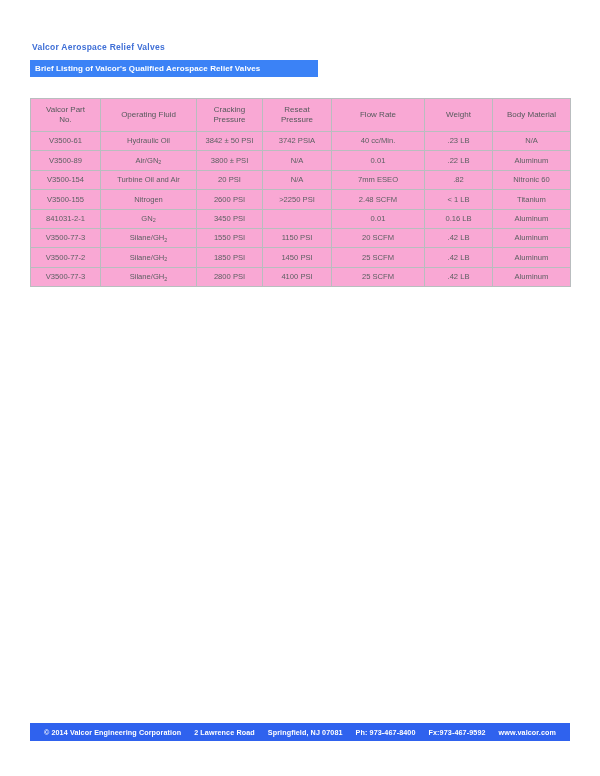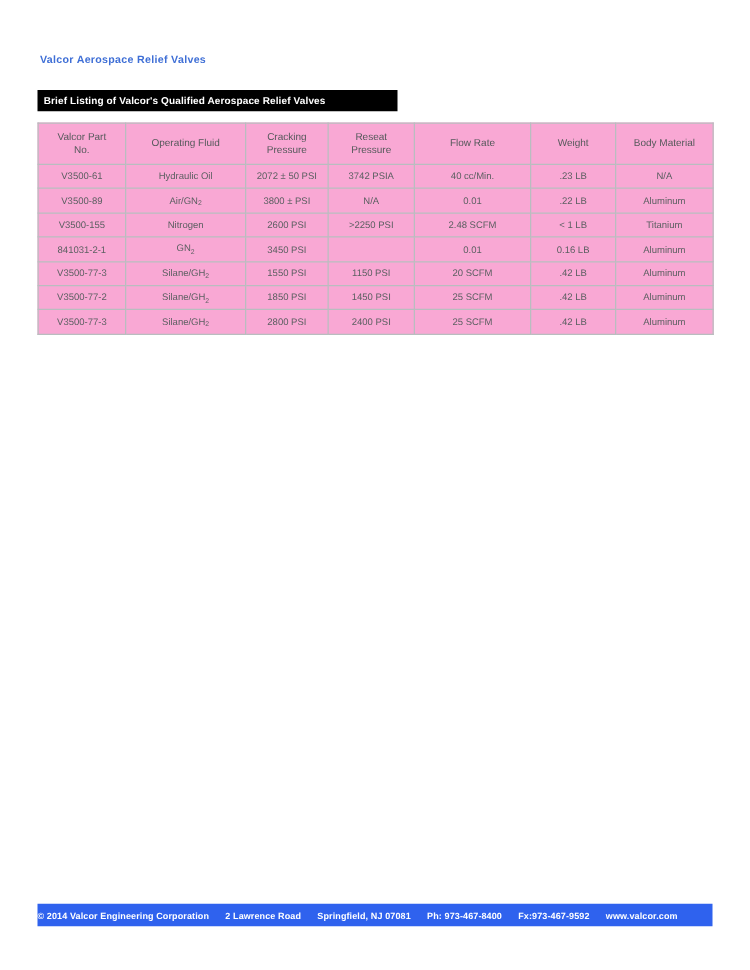--- a/index.html
+++ b/index.html
@@ -24,24 +24,24 @@
     left: 32px;
     top: 42px;
     font-size: 8.5px;
     font-weight: bold;
     color: #3f6fd6;
     letter-spacing: 0.25px;
   }
   .banner {
     position: absolute;
     left: 30px;
-    top: 72px;
+    top: 60px;
     width: 288px;
     height: 17px;
-    background: #000000;
+    background: #3b82f6;
     display: flex;
     align-items: center;
   }
   .banner-text {
     color: #ffffff;
     font-size: 8px;
     font-weight: bold;
     padding-left: 5px;
     letter-spacing: 0.1px;
   }
@@ -89,21 +89,21 @@
   }
   .footer {
     position: absolute;
     left: 30px;
     top: 723px;
     width: 540px;
     height: 18px;
     background: #2f62ee;
     display: flex;
     align-items: center;
-    justify-content: flex-start;
+    justify-content: center;
   }
   .footer-inner {
     display: flex;
     align-items: center;
     gap: 13px;
     color: #ffffff;
     font-size: 7.2px;
     font-weight: bold;
     letter-spacing: 0.1px;
     white-space: nowrap;
@@ -139,34 +139,43 @@
         <th><span>Reseat</span><br><span>Pressure</span></th>
         <th><span>Flow Rate</span></th>
         <th><span>Weight</span></th>
         <th><span>Body Material</span></th>
       </tr>
     </thead>
     <tbody>
         <tr>
           <td>V3500-61</td>
           <td>Hydraulic Oil</td>
-          <td>2072 ± 50 PSI</td>
+          <td>3842 ± 50 PSI</td>
           <td>3742 PSIA</td>
           <td>40 cc/Min.</td>
           <td>.23 LB</td>
           <td>N/A</td>
         </tr>
         <tr>
           <td>V3500-89</td>
           <td>Air/GN<sub>2</sub></td>
           <td>3800 ± PSI</td>
           <td>N/A</td>
           <td>0.01</td>
           <td>.22 LB</td>
           <td>Aluminum</td>
+        </tr>
+        <tr>
+          <td>V3500-154</td>
+          <td>Turbine Oil and Air</td>
+          <td>20 PSI</td>
+          <td>N/A</td>
+          <td>7mm ESEO</td>
+          <td>.82</td>
+          <td>Nitronic 60</td>
         </tr>
         <tr>
           <td>V3500-155</td>
           <td>Nitrogen</td>
           <td>2600 PSI</td>
           <td>&gt;2250 PSI</td>
           <td>2.48 SCFM</td>
           <td>&lt; 1 LB</td>
           <td>Titanium</td>
         </tr>
@@ -194,21 +203,21 @@
           <td>1850 PSI</td>
           <td>1450 PSI</td>
           <td>25 SCFM</td>
           <td>.42 LB</td>
           <td>Aluminum</td>
         </tr>
         <tr>
           <td>V3500-77-3</td>
           <td>Silane/GH<sub>2</sub></td>
           <td>2800 PSI</td>
-          <td>2400 PSI</td>
+          <td>4100 PSI</td>
           <td>25 SCFM</td>
           <td>.42 LB</td>
           <td>Aluminum</td>
         </tr>
       </tbody>
   </table>
 
   <div class="footer">
     <div class="footer-inner">
       <span>© 2014 Valcor Engineering Corporation</span>

